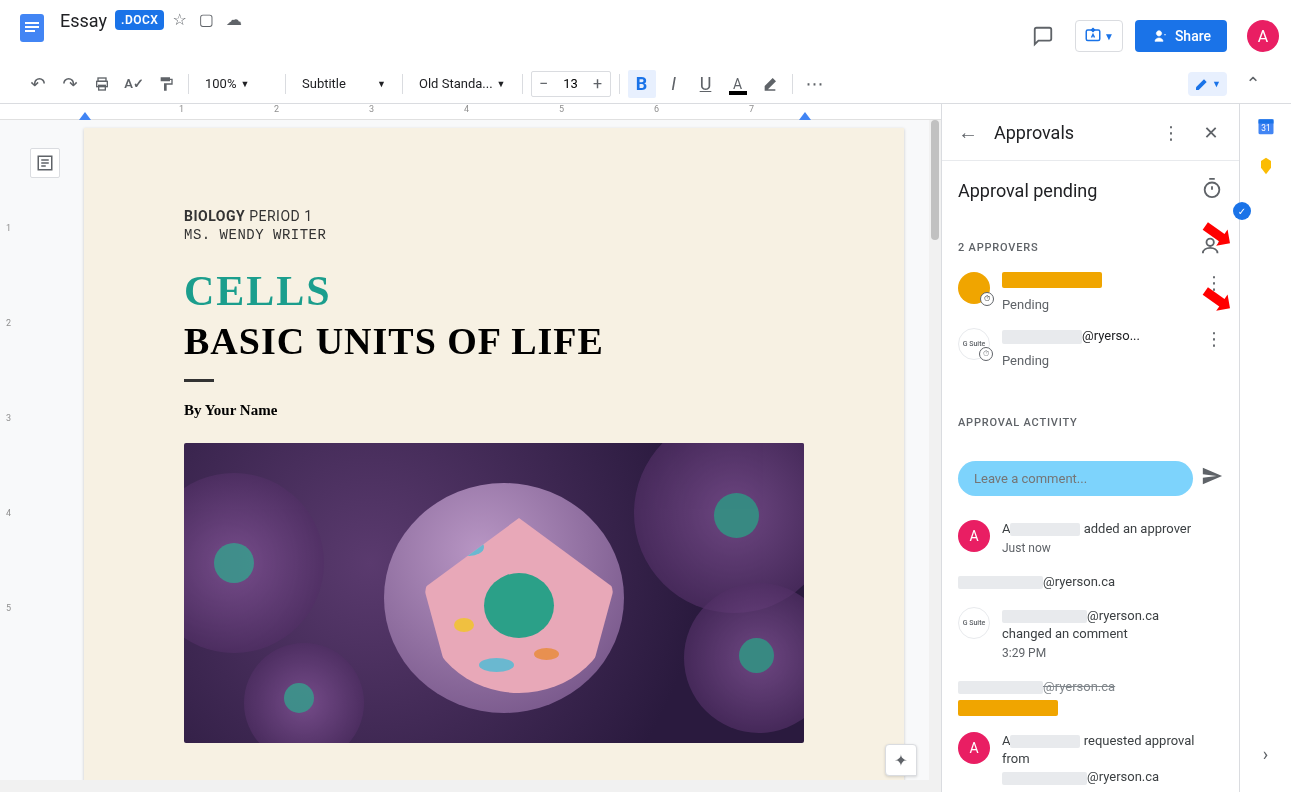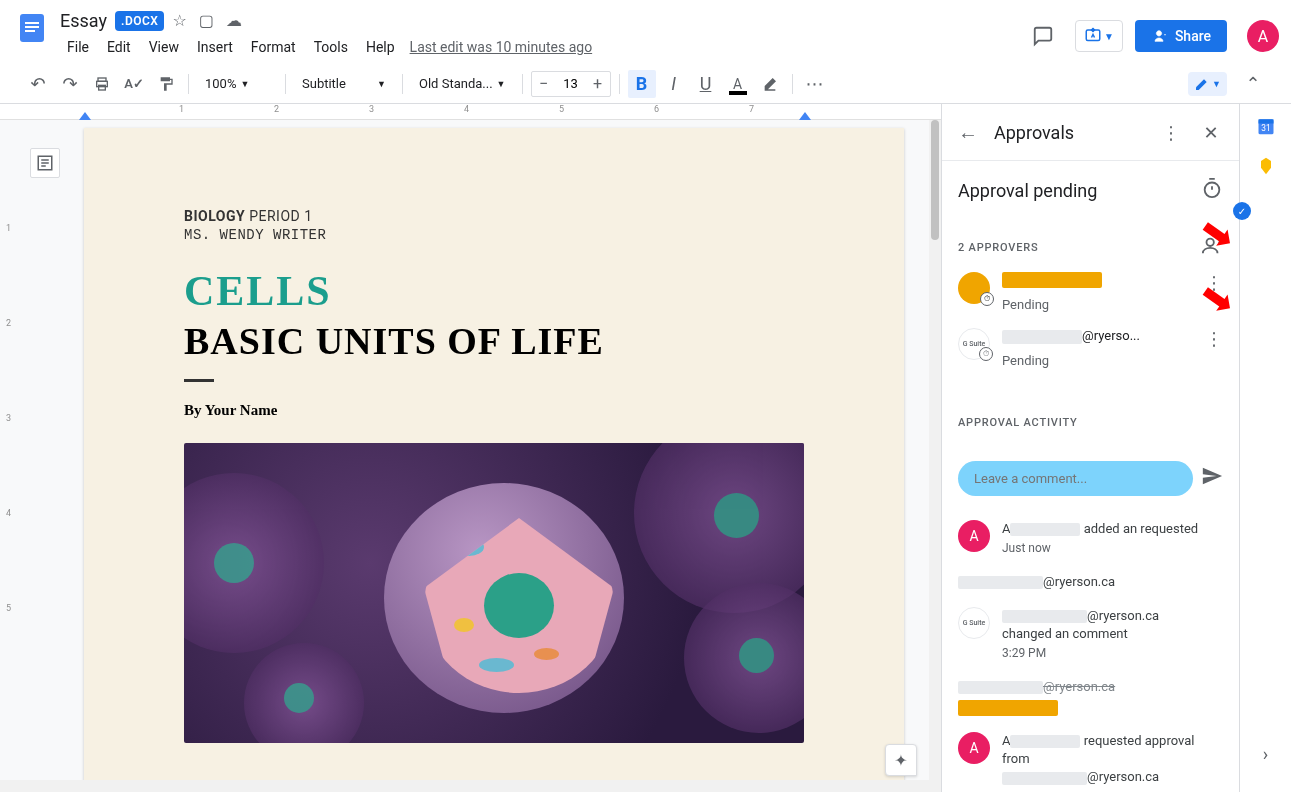--- a/index.html
+++ b/index.html
@@ -1,21 +1,21 @@
 <!DOCTYPE html>
 <html><head>
 <meta charset="utf-8">
 <style>
 *{box-sizing:border-box;margin:0;padding:0;font-family:'Google Sans',Roboto,Arial,sans-serif}
 body{background:#fff;overflow:hidden;width:1291px;height:792px;position:relative}
 .header{display:flex;align-items:flex-start;padding:8px 12px 0 12px;height:64px}
 .doc-icon{width:40px;height:40px;display:flex;align-items:center;justify-content:center;margin-right:8px}
 .doc-icon svg{width:36px;height:36px}
 .title-area{flex:1}
-.title-row{display:flex;align-items:center;gap:8px;padding:2px 0}
+.title-row{display:flex;align-items:flex-start;gap:8px;padding:2px 0}
 .doc-title{font-size:18px;color:#202124}
 .docx-badge{background:#1a73e8;color:#fff;font-size:12px;font-weight:600;padding:3px 6px;border-radius:4px;letter-spacing:.5px}
 .title-icons{display:flex;gap:12px;color:#5f6368;font-size:16px}
 .menu-row{display:flex;gap:4px;padding:2px 0;font-size:14px;color:#202124;align-items:center}
 .menu-item{padding:4px 7px;border-radius:4px;cursor:pointer}
 .last-edit{color:#5f6368;text-decoration:underline;margin-left:4px}
 .header-right{display:flex;align-items:center;gap:12px;padding-top:8px}
 .hr-icon{width:40px;height:40px;display:flex;align-items:center;justify-content:center;color:#5f6368;border-radius:50%;cursor:pointer}
 .present-btn{border:1px solid #dadce0;border-radius:4px;padding:6px 8px;display:flex;align-items:center;color:#1a73e8;cursor:pointer;gap:2px}
 .share-btn{background:#1a73e8;color:#fff;border-radius:4px;padding:8px 16px;display:flex;align-items:center;gap:8px;font-weight:500;cursor:pointer;font-size:14px}
@@ -111,30 +111,20 @@
   <div class="title-area">
     <div class="title-row">
       <span class="doc-title">Essay</span>
       <span class="docx-badge">.DOCX</span>
       <div class="title-icons">
         <span>☆</span>
         <span>▢</span>
         <span>☁</span>
       </div>
     </div>
-    <div class="menu-row">
-      <span class="menu-item">File</span>
-      <span class="menu-item">Edit</span>
-      <span class="menu-item">View</span>
-      <span class="menu-item">Insert</span>
-      <span class="menu-item">Format</span>
-      <span class="menu-item">Tools</span>
-      <span class="menu-item">Help</span>
-      <span class="last-edit">Last edit was 10 minutes ago</span>
-    </div>
   </div>
   <div class="header-right">
     <div class="hr-icon">
         <svg width="22" height="22" viewBox="0 0 24 24" fill="none" stroke="#5f6368" stroke-width="2">
           <path d="M21 15a2 2 0 0 1-2 2H7l-4 4V5a2 2 0 0 1 2-2h14a2 2 0 0 1 2 2z"></path>
         </svg>
       </div>
     <div class="present-btn">
         <svg width="18" height="18" viewBox="0 0 24 24" fill="none" stroke="#1a73e8" stroke-width="2">
           <rect x="3" y="4" width="18" height="14" rx="2"></rect>
@@ -340,21 +330,21 @@
         </div>
     </div>
     <div class="comment-row">
       <input class="comment-input" placeholder="Leave a comment..." style="">
       <span class="send-btn"><svg width="22" height="22" viewBox="0 0 24 24" fill="#5f6368">
             <path d="M2 21l21-9L2 3v7l15 2-15 2z"></path>
           </svg></span>
     </div>
     <div class="activity">
       <div class="av pink">A</div>
-      <div class="content"><span>A</span><span class="redact"></span><span> added an requested</span><div class="time">Just now</div></div>
+      <div class="content"><span>A</span><span class="redact"></span><span> added an approver</span><div class="time">Just now</div></div>
     </div>
     <div class="activity" style="padding-left:16px">
       <div class="content"><span class="sub-redact" style="width:85px"></span><span>@ryerson.ca</span></div>
     </div>
     <div class="activity">
       <div class="av gsuite">
           <span>G Suite</span>
         </div>
       <div class="content"><span class="redact" style="width:85px"></span><span>@ryerson.ca</span><br><span>changed an comment</span><div class="time">3:29 PM</div></div>
     </div>

